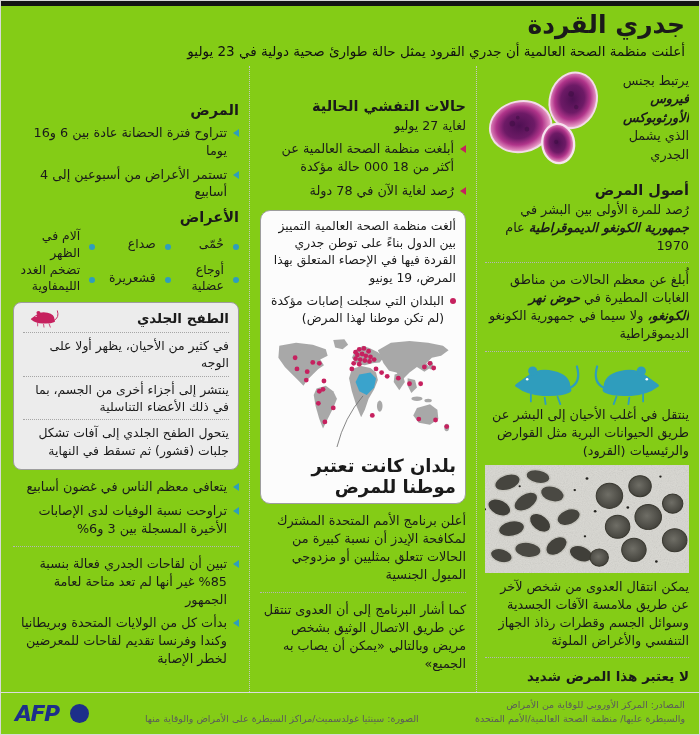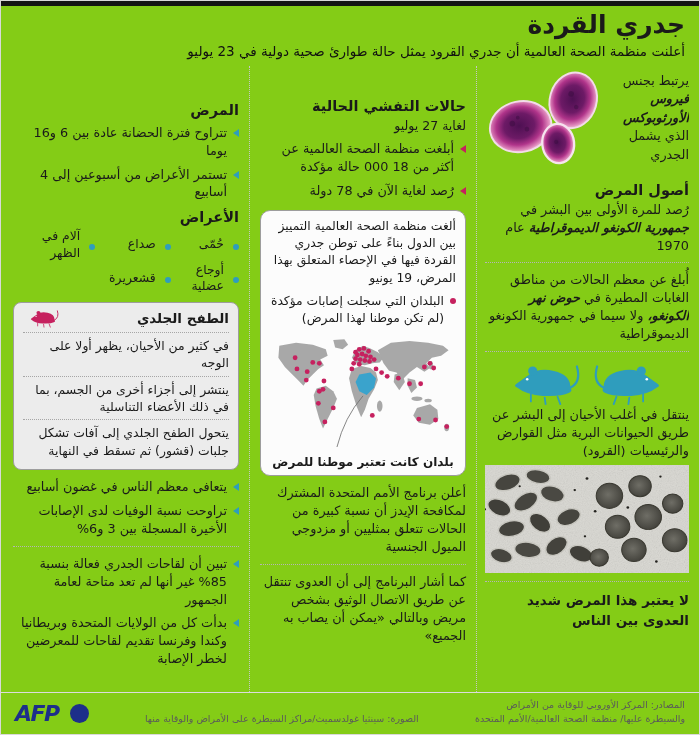--- a/index.html
+++ b/index.html
@@ -41,21 +41,21 @@
   .not-contagious { font-size: 13.5px; font-weight: bold; line-height: 1.5; margin-top: 4px; }
   .em-img { display: block; width: 100%; height: 108px; margin: 5px 0; }
   .mice-row { display: flex; justify-content: center; gap: 2px; margin: 2px 0 0; }
   .mouse { color: #2f9dbd; }
 
   
   .asof { font-size: 12.5px; margin-bottom: 4px; }
   .map-box { background: #fcfcfc; border: 1px solid #9d9d9d; border-radius: 10px; padding: 7px 9px 6px; margin: 10px 0 8px; }
   .map-box .txt { font-size: 12.3px; }
   .map-svg { display: block; width: 100%; height: 122px; margin-top: 2px; }
-  .map-label { font-size: 12px; font-weight: bold; text-align: center; margin-top: 0; }
+  .map-label { font-size: 18px; font-weight: bold; margin-top: 0; }
 
   
   .sym-grid { display: grid; grid-template-columns: 0.9fr 1fr 1.15fr; column-gap: 4px; row-gap: 1px; margin: 3px 0 6px; }
   .sym { display: flex; gap: 9px; align-items: center; font-size: 12.4px; line-height: 1.3; }
   .gray-box { background: #ececec; border: 1px solid #9d9d9d; border-radius: 8px; padding: 5px 9px 10px; margin: 8px 0; }
   .rash-head { display: flex; justify-content: space-between; align-items: center; }
   .rash-title { font-weight: bold; font-size: 13.5px; }
   .rat { color: #c6215f; }
   .dotline { border-top: 1px dotted #a6a6a6; margin: 4px 0; }
   .gray-box p { font-size: 12.4px; }
@@ -198,20 +198,21 @@
             <circle cx="108" cy="48" r="1.3"></circle>
           <circle cx="172" cy="12" r="1.2"></circle>
             <circle cx="140" cy="44" r="1.3"></circle>
             <circle cx="98" cy="74" r="1.2"></circle>
           <circle cx="168" cy="100" r="1.3"></circle>
             <circle cx="60, " cy="46" r="1.1"></circle>
             <circle cx="34" cy="22" r="1.1"></circle>
         </g>
       </svg>
 
+      <p>يمكن انتقال العدوى من شخص لآخر عن طريق ملامسة الآفات الجسدية وسوائل الجسم وقطرات رذاذ الجهاز التنفسي والأغراض الملوثة</p>
 
       <div class="divider"></div>
 
       <div class="not-contagious">لا يعتبر هذا المرض شديد العدوى بين الناس</div>
     </div>
 
     <div class="col col-outbreak">
       <div class="section-heading">حالات التفشي الحالية</div>
       <div class="asof txt">لغاية 27 يوليو</div>
 
@@ -331,20 +332,24 @@
             <span>آلام في الظهر</span>
           </div>
         <div class="sym">
             <span class="dot"></span>
             <span>أوجاع عضلية</span>
           </div>
         <div class="sym">
             <span class="dot"></span>
             <span>قشعريرة</span>
           </div>
+        <div class="sym">
+            <span class="dot"></span>
+            <span>تضخم الغدد الليمفاوية</span>
+          </div>
       </div>
 
       <div class="gray-box">
         <div class="rash-head">
           <span class="rash-title">الطفح الجلدي</span>
           <svg class="rat" width="38" height="20" viewBox="0 0 96 50" style="transform:scaleX(-1)">
               <use href="#mouse"></use>
             </svg>
         </div>
         <div class="dotline"></div>

